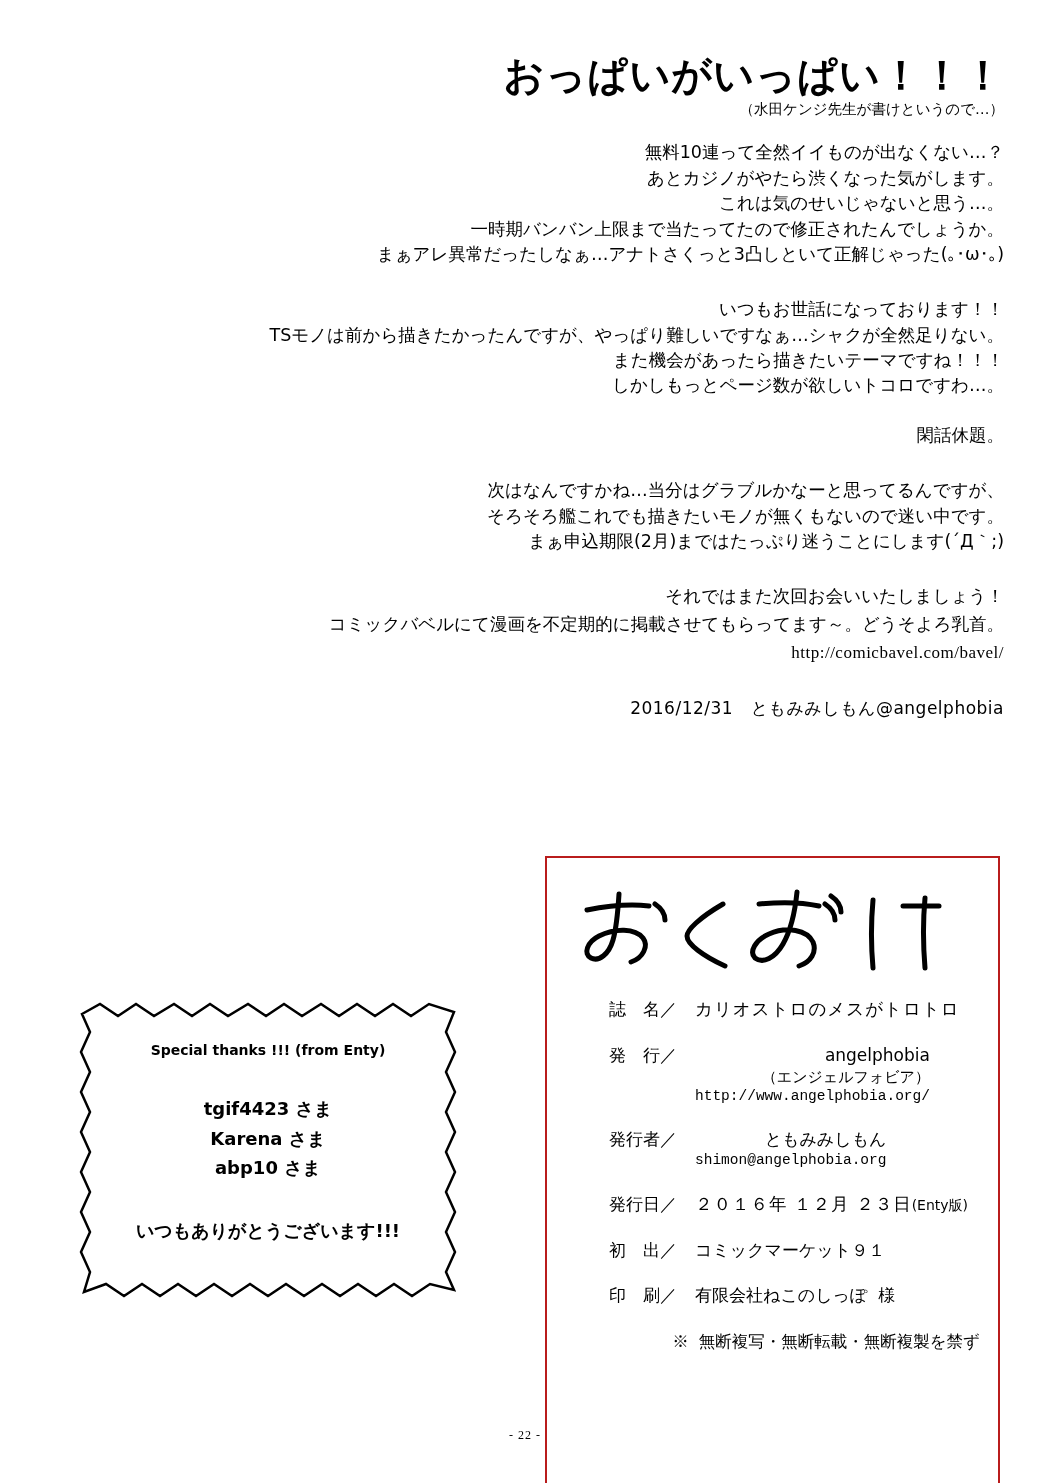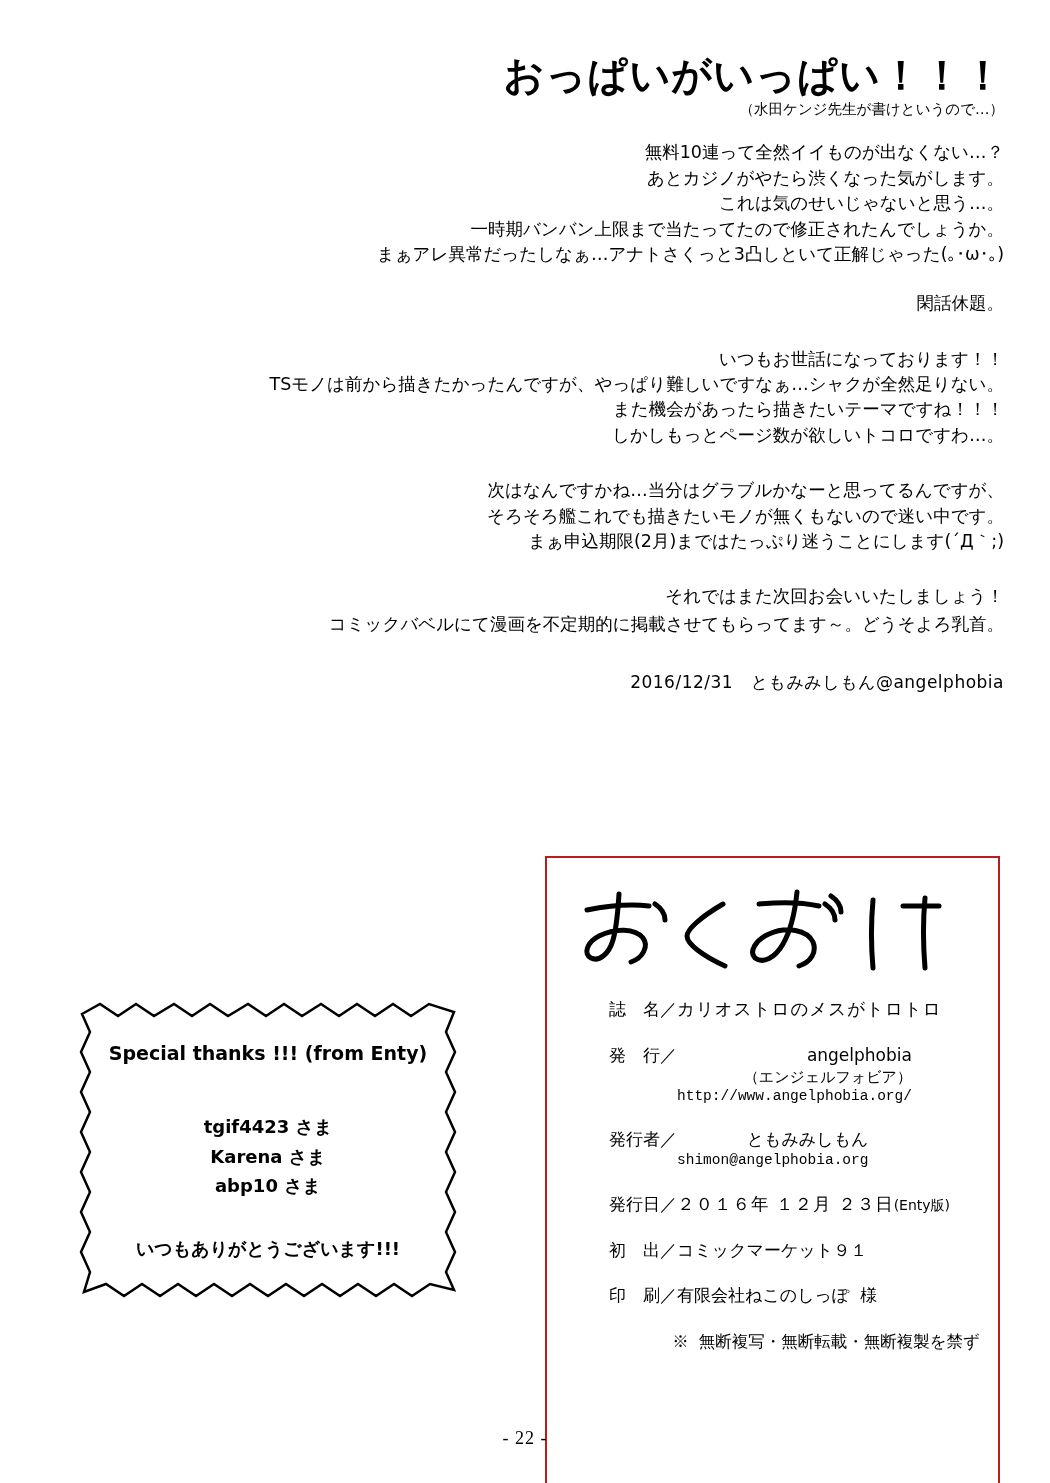--- a/index.html
+++ b/index.html
@@ -92,22 +92,22 @@
     display: flex;
     flex-direction: column;
     align-items: center;
     justify-content: flex-start;
     padding-top: 42px;
     box-sizing: border-box;
     font-family: "DejaVu Sans", sans-serif;
     font-weight: bold;
   }
   #thanks-box .heading {
-    font-size: 19px;
-    margin-bottom: 48px;
+    font-size: 14px;
+    margin-bottom: 36px;
   }
   #thanks-box .name {
     font-size: 18px;
     line-height: 1.65;
   }
   #thanks-box .closing {
     font-size: 18px;
     margin-top: 36px;
   }
 
@@ -142,20 +142,21 @@
   }
   #colophon .lbl {
     flex: 0 0 108px;
     font-size: 17px;
     letter-spacing: 0px;
     white-space: pre;
   }
   #colophon .val {
     font-size: 17px;
     line-height: 1.35;
+    margin-left: 18px;
   }
   #colophon .val .mono {
     font-family: "Liberation Mono", monospace;
     font-size: 14.5px;
     letter-spacing: 0px;
     display: block;
   }
   #colophon .val .sub {
     font-family: Liberation Serif, serif;
     font-size: 15px;
@@ -175,45 +176,46 @@
   }
 
   
   #page-number {
     position: absolute;
     left: 0;
     top: 1428px;
     width: 1050px;
     text-align: center;
     font-family: "Liberation Serif", serif;
-    font-size: 18px;
+    font-size: 12px;
     letter-spacing: 1px;
   }
 </style>
 </head>
 <body>
 
 <div id="afterword">
   <div class="title">おっぱいがいっぱい！！！</div>
   <div class="subtitle">（水田ケンジ先生が書けというので…）</div>
   <div class="para">無料10連って全然イイものが出なくない…？
 あとカジノがやたら渋くなった気がします。
 これは気のせいじゃないと思う…。
 一時期バンバン上限まで当たってたので修正されたんでしょうか。
 まぁアレ異常だったしなぁ…アナトさくっと3凸しといて正解じゃった(｡･ω･｡)</div>
-  <div class="para gap-md">閑話休題。</div>
   <div class="para gap-lg">いつもお世話になっております！！
 TSモノは前から描きたかったんですが、やっぱり難しいですなぁ…シャクが全然足りない。
 また機会があったら描きたいテーマですね！！！
 しかしもっとページ数が欲しいトコロですわ…。</div>
+  <div class="para gap-md">閑話休題。</div>
   <div class="para gap-lg">次はなんですかね…当分はグラブルかなーと思ってるんですが、
 そろそろ艦これでも描きたいモノが無くもないので迷い中です。
 まぁ申込期限(2月)まではたっぷり迷うことにします(´Д｀;)</div>
   <div class="para gap-lg">それではまた次回お会いいたしましょう！</div>
   <div class="ps-body">コミックバベルにて漫画を不定期的に掲載させてもらってます～。どうそよろ乳首。</div>
+  <div class="url">http://comicbavel.com/bavel/</div>
   <div class="signature">2016/12/31　ともみみしもん@angelphobia</div>
 </div>
 
 <div id="thanks-box">
   <svg viewBox="0 0 380 300" xmlns="http://www.w3.org/2000/svg">
     <polygon points="4,14 22,4 40,16 58,4 76,16 96,4 114,16 132,4 150,16 170,4 188,16 206,4 224,16 243,4 261,16 279,4 297,16 315,4 333,16 351,4 376,12
                      368,32 377,52 368,72 377,92 368,112 377,132 368,152 377,172 368,192 377,212 368,232 377,252 368,272 376,290
                      352,284 334,296 316,284 298,296 280,284 262,296 244,284 226,296 208,284 190,296 172,284 154,296 136,284 118,296 100,284 82,296 64,284 46,296 28,284 6,292
                      12,272 3,252 12,232 3,212 12,192 3,172 12,152 3,132 12,112 3,92 12,72 3,52 12,32" fill="#ffffff" stroke="#000000" stroke-width="2.5" stroke-linejoin="miter"></polygon>
   </svg>

